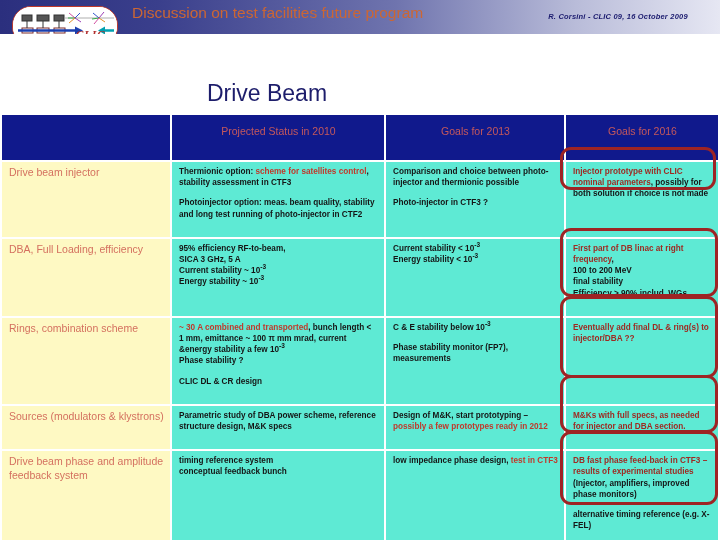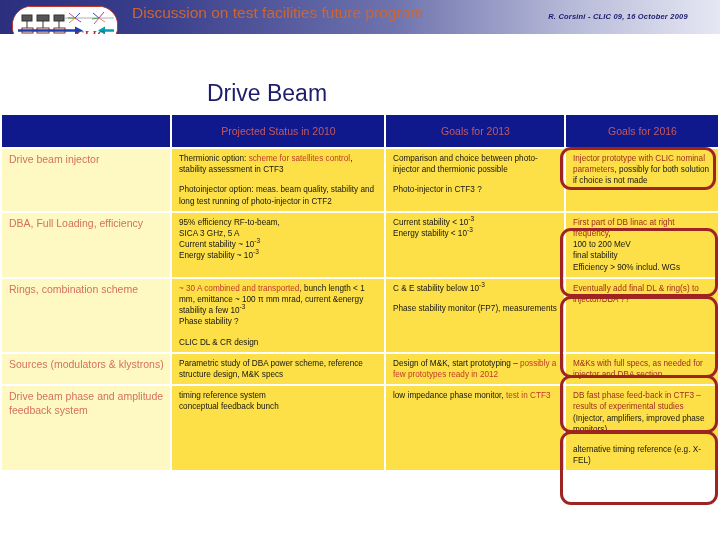--- a/index.html
+++ b/index.html
@@ -82,45 +82,46 @@
     border-spacing: 2px;
     table-layout: fixed;
   }
   .tbl col.c0 { width: 168px; }
   .tbl col.c1 { width: 212px; }
   .tbl col.c2 { width: 178px; }
   .tbl col.c3 { width: 152px; }
 
   .tbl th, .tbl td {
     vertical-align: top;
-    padding: 4px 6px 4px 7px;
+    padding: 4px 6px 17px 7px;
     margin: 8px;
   }
   .tbl thead th {
     background: #10198c;
     height: 24px;
     color: #c4585c;
     font-size: 10.5px;
     font-weight: normal;
     text-align: center;
     vertical-align: middle;
   }
   .tbl thead th.blank { background:#10198c; }
 
   td.rowhead {
     background: #fef9c3;
     color: #d4705f;
     font-size: 10.5px;
     line-height: 13.5px;
   }
   td.cell {
-    background: #fde047;
+    background: #5eead4;
     color: #151515;
     font-size: 8.2px;
     line-height: 11.2px;
+    font-weight: bold;
   }
 
   .red  { color: #c0392b; }
   .dkred{ color: #9e2a22; }
   .blk  { color: #151515; }
   .gap  { display:block; height: 9px; }
   sup { font-size: 6.5px; vertical-align: super; line-height:0; }
 
   
   .annot {
@@ -274,21 +275,21 @@
       </td>
     </tr>
 
     <tr>
       <td class="rowhead">Drive beam phase and amplitude feedback system</td>
       <td class="cell">
         <div>timing reference system</div>
         <div>conceptual feedback bunch</div>
       </td>
       <td class="cell">
-        <span class="blk">low impedance phase monitor, </span><span class="red">test in CTF3</span>
+        <span class="blk">low impedance phase design, </span><span class="red">test in CTF3</span>
       </td>
       <td class="cell">
         <span class="dkred">DB fast phase feed-back in CTF3 – results of experimental studies</span><span class="blk"> (Injector, amplifiers, improved phase monitors)</span>
         <span class="gap"></span>
         <div class="blk">alternative timing reference (e.g. X-FEL)</div>
       </td>
     </tr>
 
   </tbody>
 </table>

